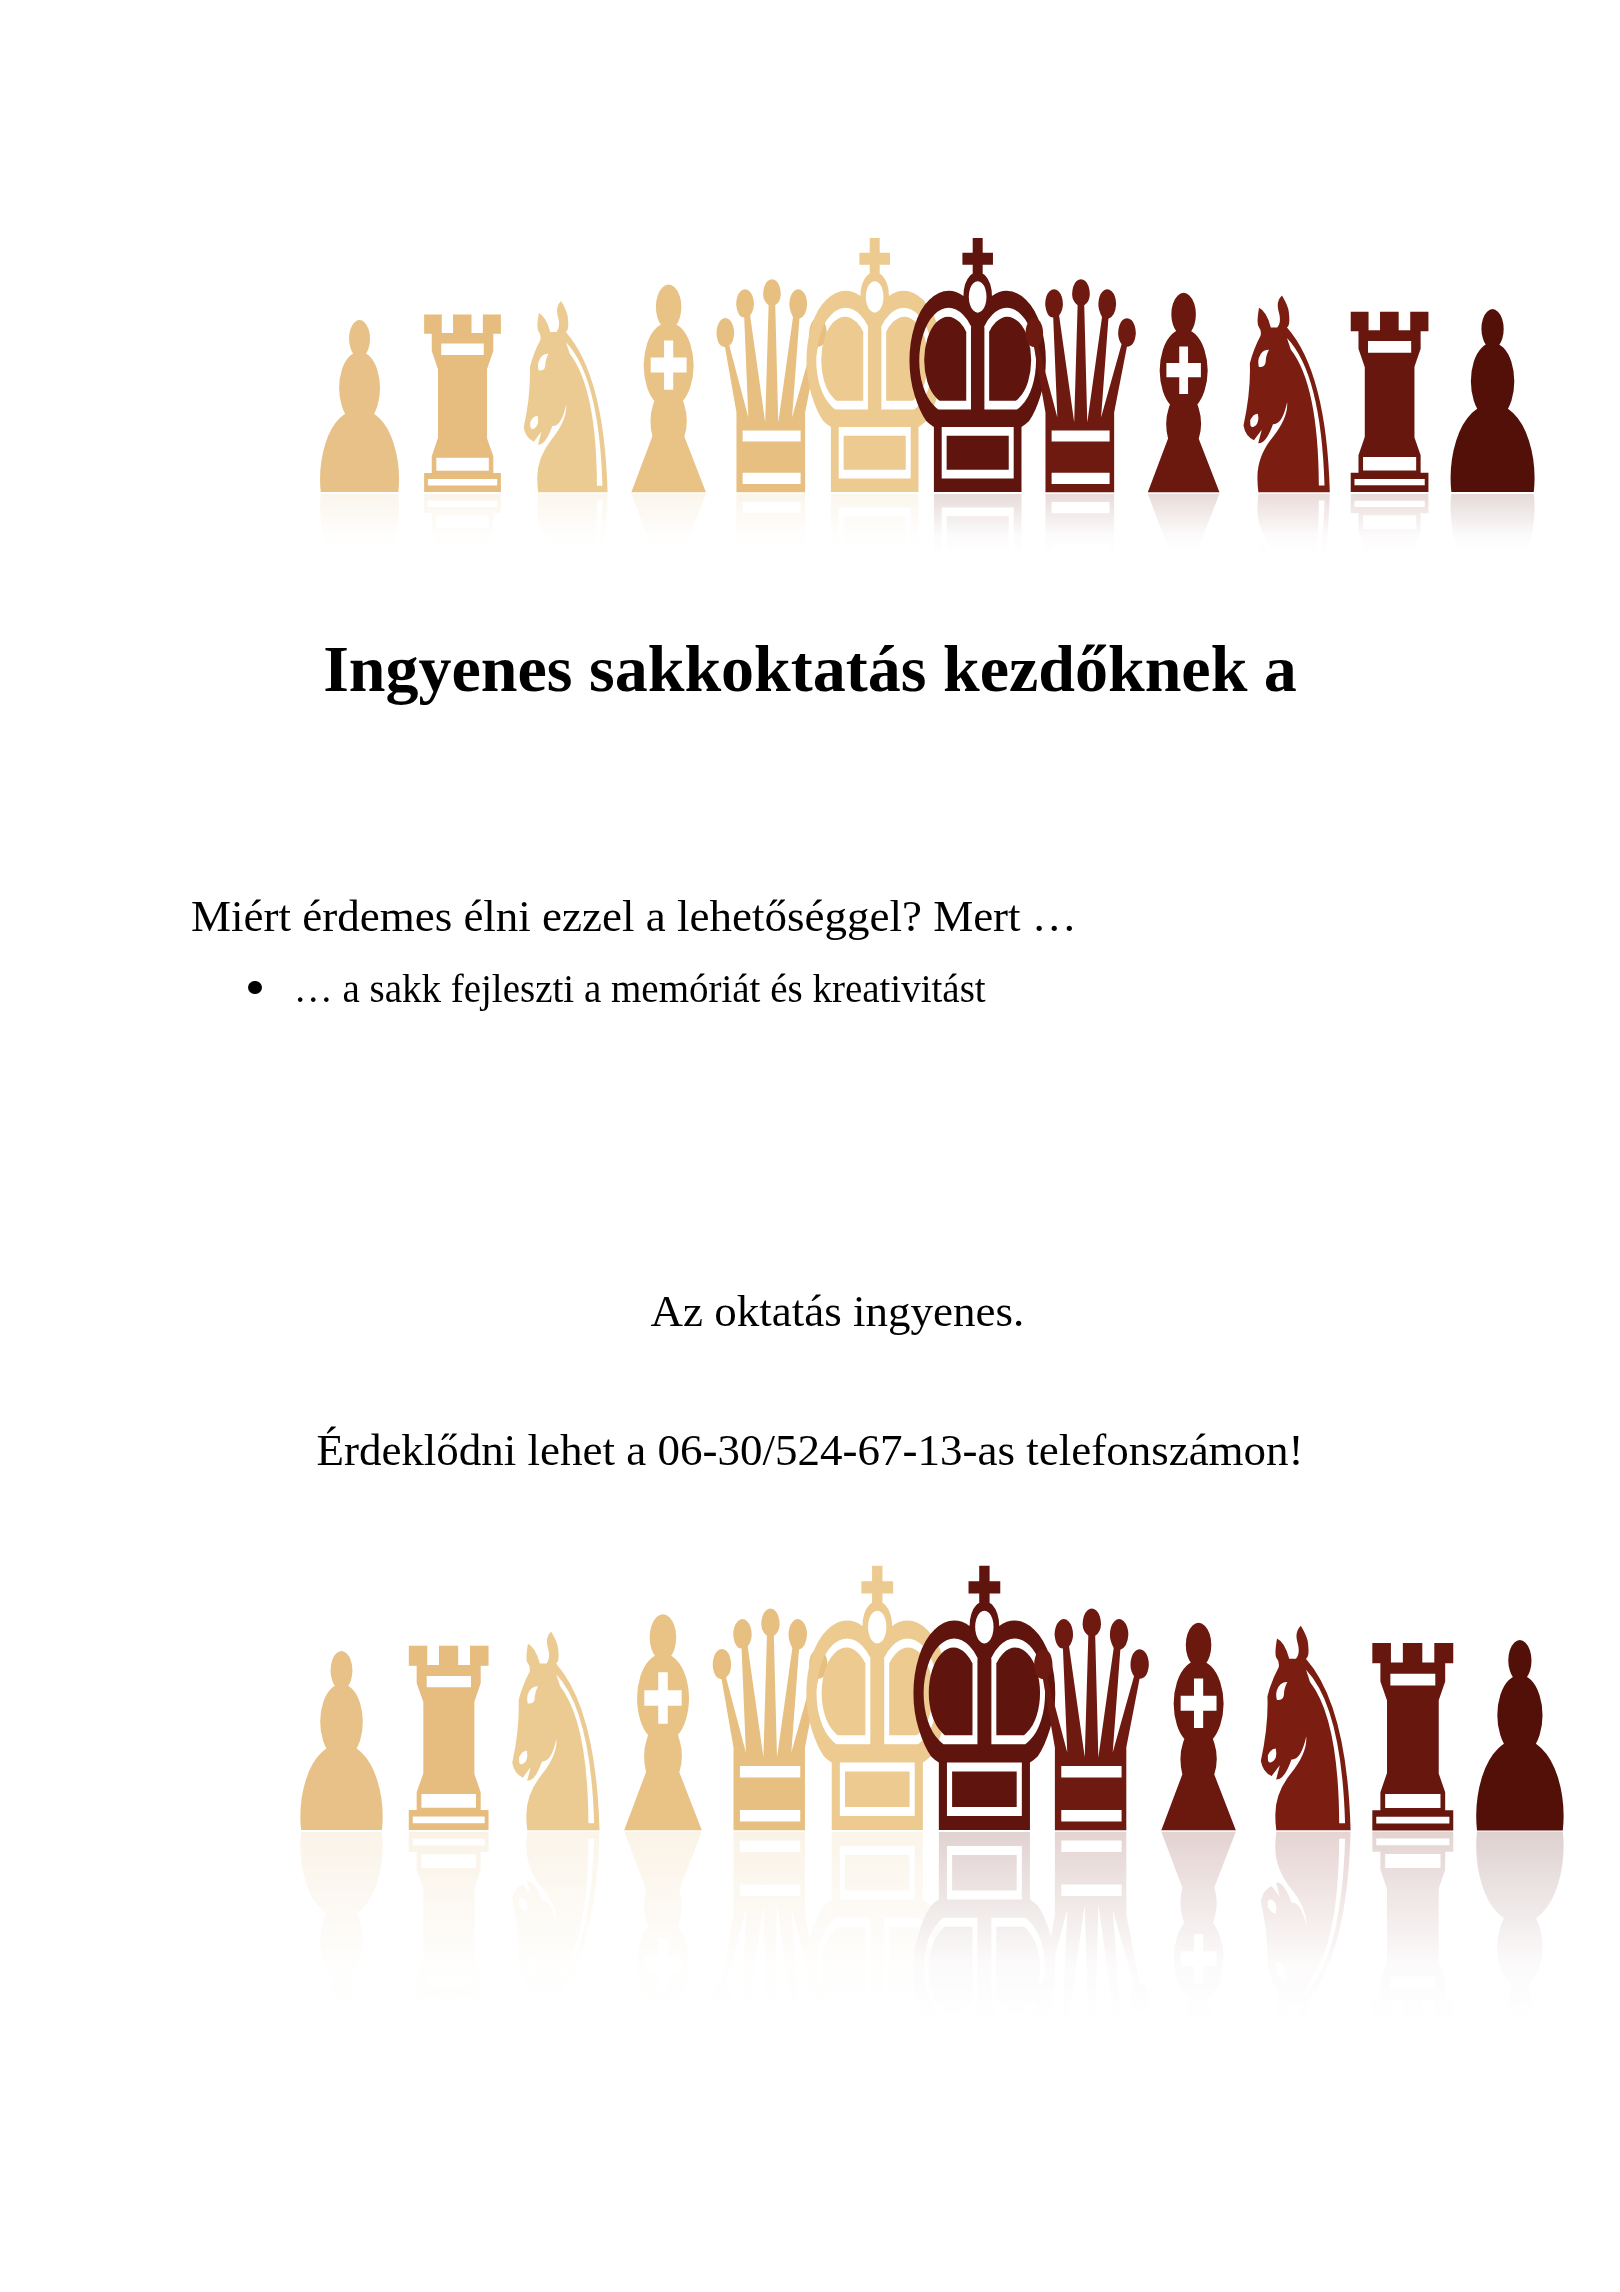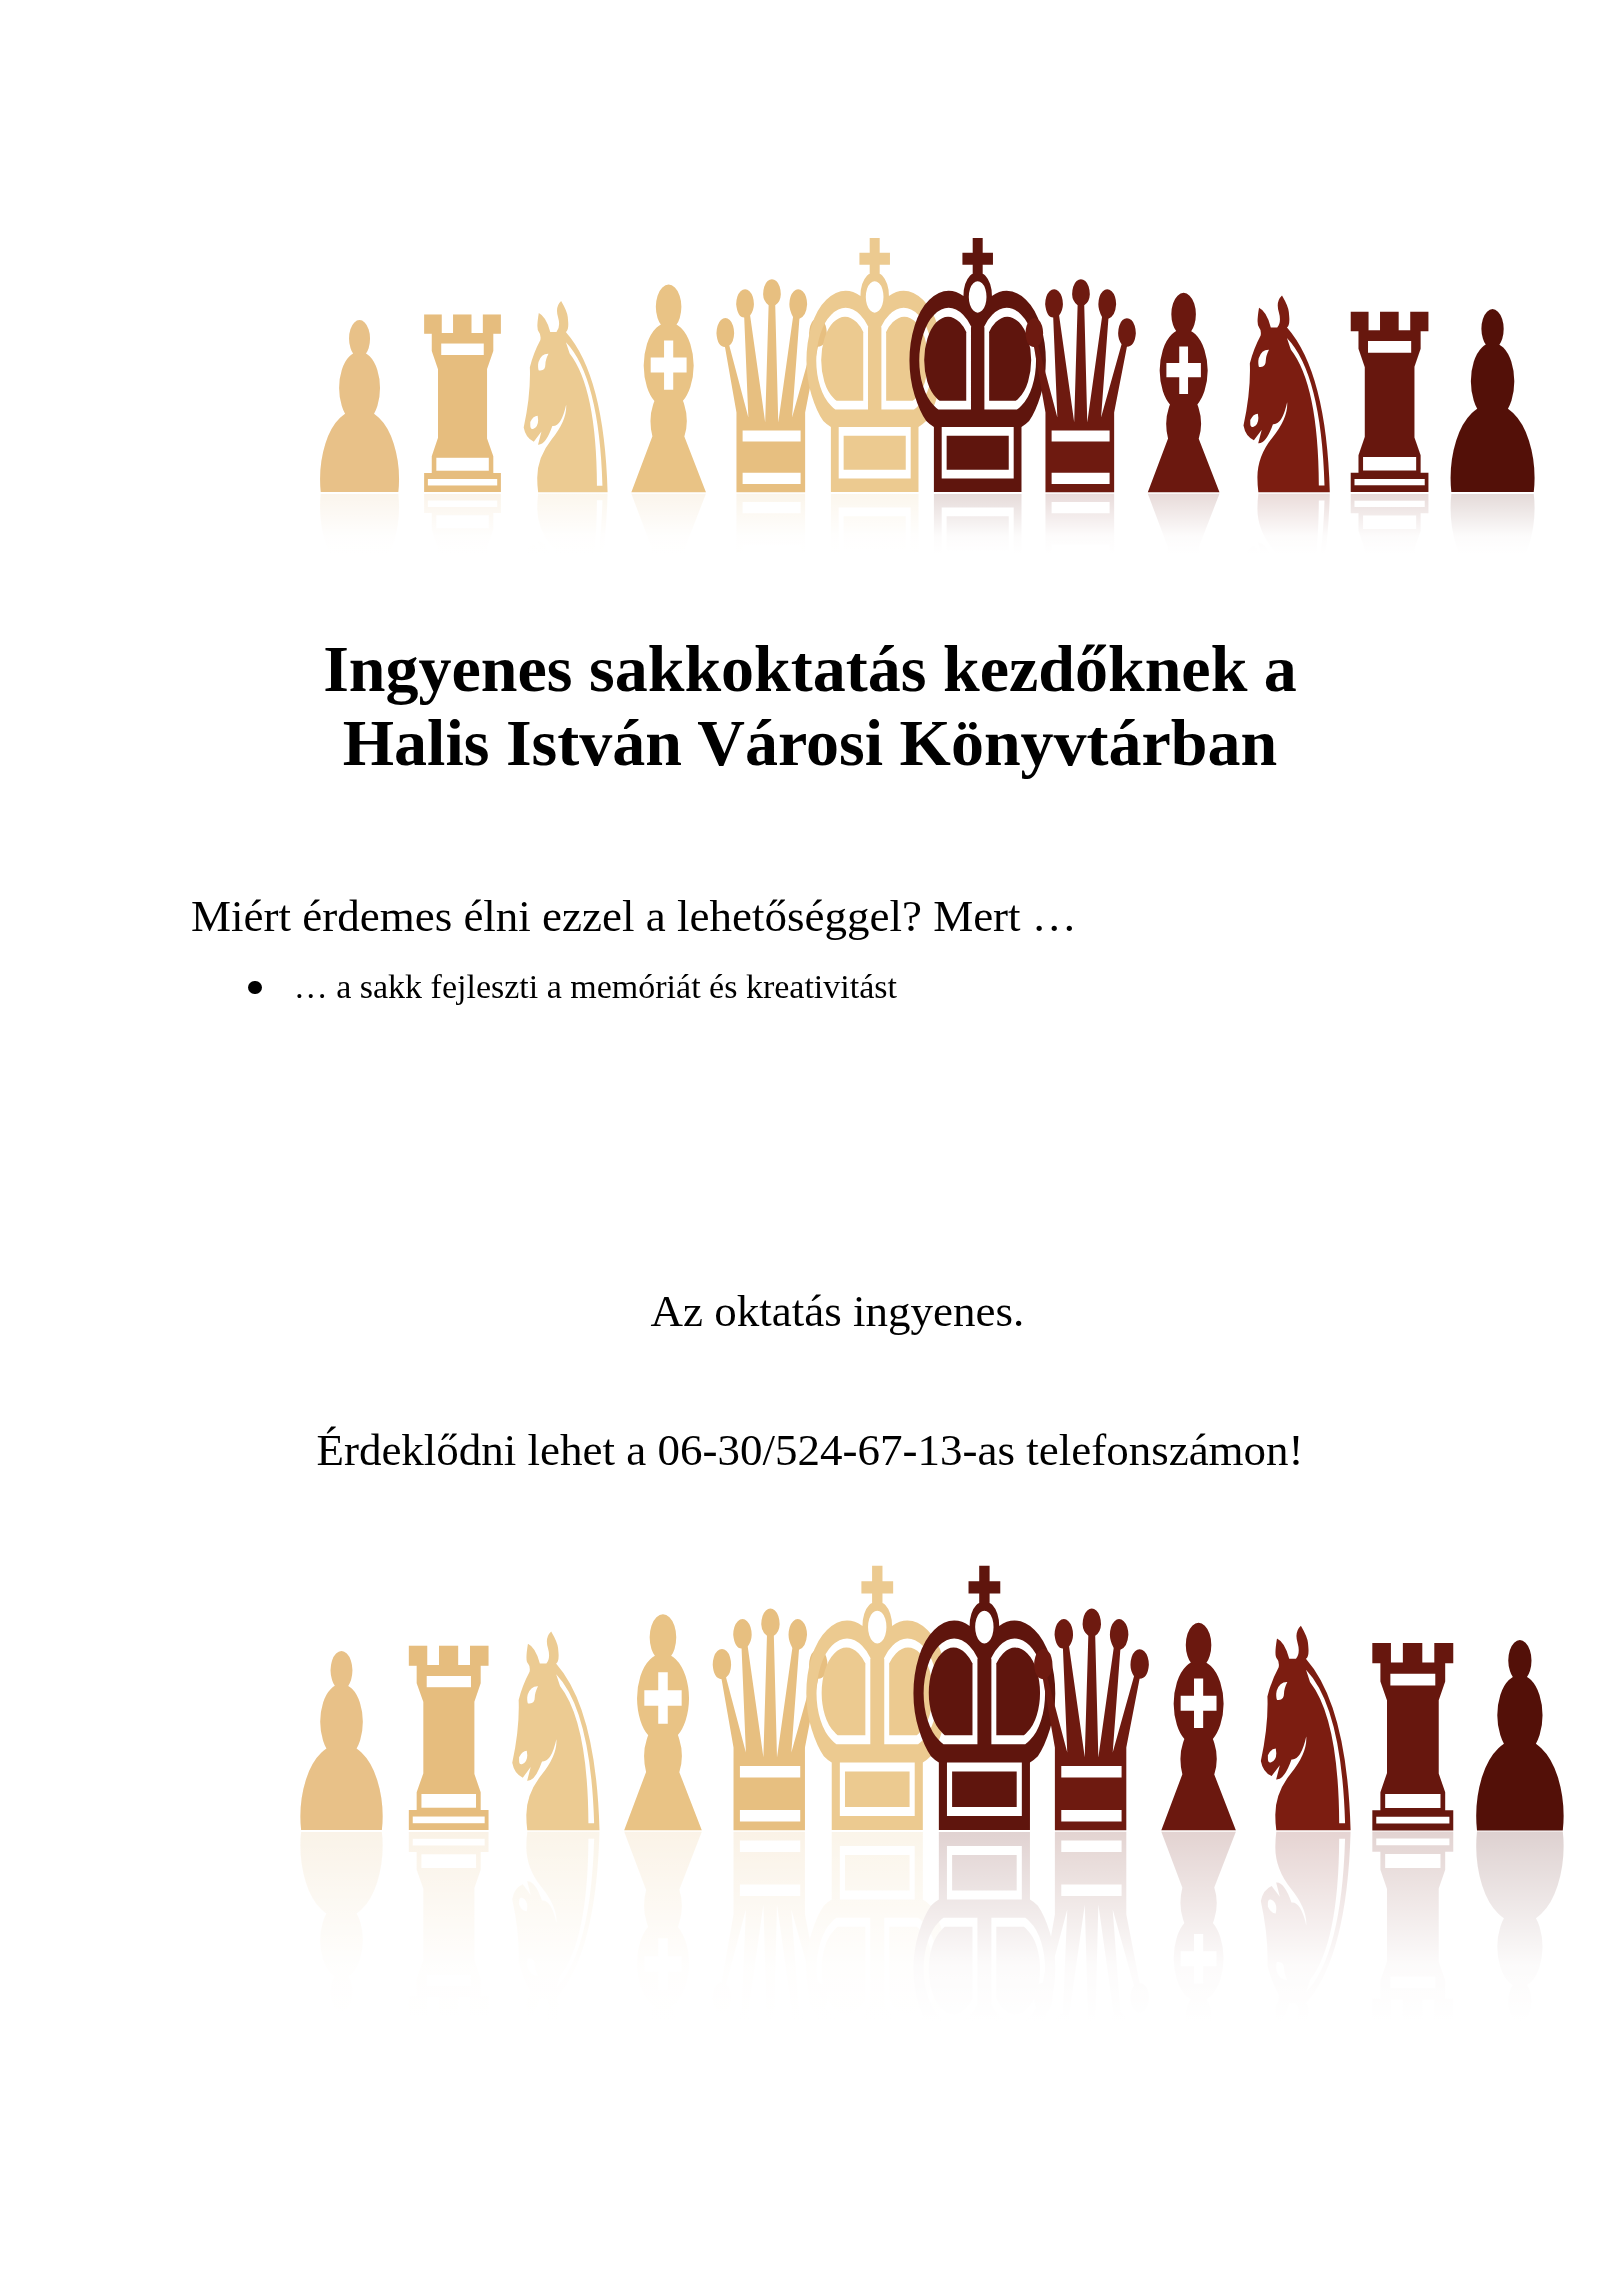--- a/index.html
+++ b/index.html
@@ -47,21 +47,21 @@
   .intro {
     position:absolute; top:857px; left:191px;
     font-size:45px; line-height:1.15;margin-top:34px;
   }
   .bullets { position:absolute; top:967px; left:248px; }
   .bullet-row { display:flex; align-items:flex-start; margin-bottom:55px; }
   .dot {
     flex:0 0 auto; width:13.7px; height:13.7px; border-radius:50%;
     background:#000; margin:13.7px 32px 0 0;
   }
-  .bullet-text { font-size:34px; line-height:1.15; }
+  .bullet-text { font-size:39px; line-height:1.15; }
   .free-note {
     position:absolute; top:1286px; left:27.4px; width:100%;
     text-align:center; font-size:45px; line-height:1.15;
   }
   .contact {
     position:absolute; top:1425px; left:0; width:100%;
     text-align:center; font-size:45px; line-height:1.15;
   }
 </style>
 </head>
@@ -121,21 +121,20 @@
 
           <span class="cell"><span class="ink" style="color: rgb(103, 23, 14); --s: 0.66;">♜</span></span>
 
           <span class="cell"><span class="ink" style="color: rgb(83, 16, 8); --s: 0.67;">♟</span></span>
         </div>
     </div>
   </div>
 
   <div class="title">
     <div>Ingyenes sakkoktatás kezdőknek a</div>
-    <div>Halis István Városi Könyvtárban</div>
   </div>
 
   <div class="intro">Miért érdemes élni ezzel a lehetőséggel? Mert …</div>
 
   <div class="bullets">
 
       <div class="bullet-row">
         <span class="dot"></span>
         <span class="bullet-text">… a sakk fejleszti a memóriát és kreativitást</span>
       </div>

